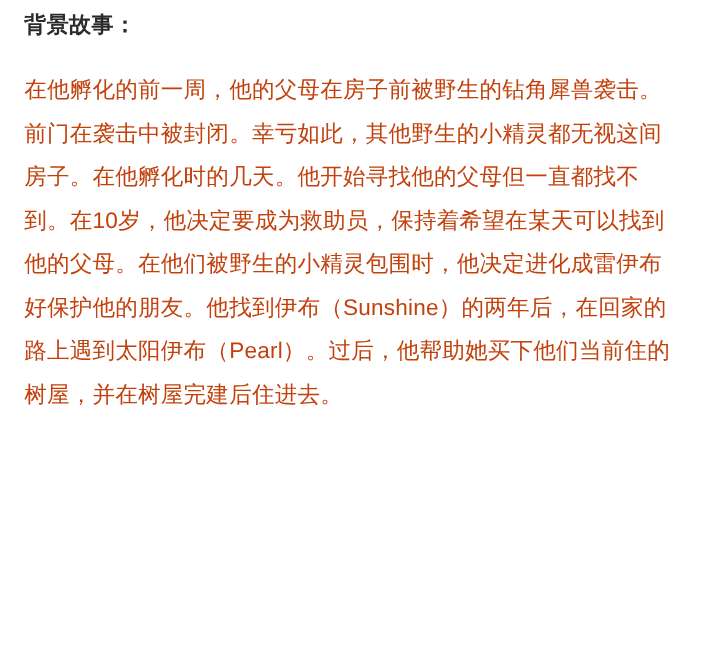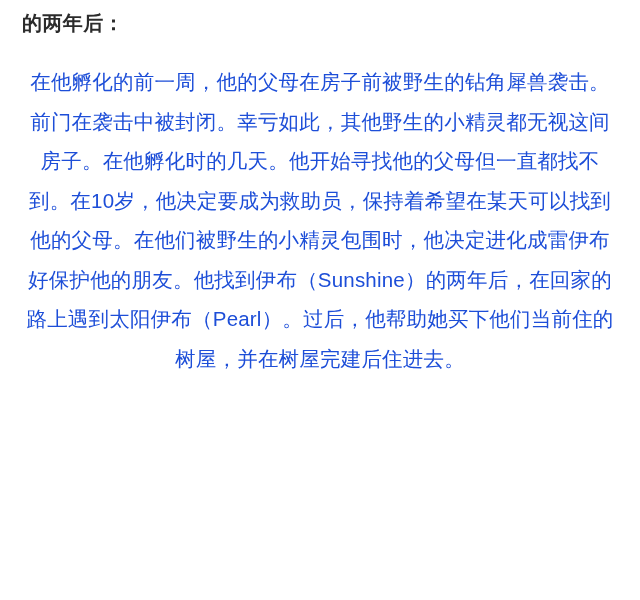--- a/index.html
+++ b/index.html
@@ -25,27 +25,27 @@
     font-size: 20px;
     line-height: 30px;
     color: #2b2b2b;
     letter-spacing: 0.4px;
     margin: 0 0 24px 0;
     white-space: pre-wrap;
   }
   .body-text {
     font-size: 20.5px;
     line-height: 39.5px;
-    color: #1d4ed8;
+    color: #c2410c;
     letter-spacing: 0.2px;
     margin: 0;
-    text-align: center;
+    text-align: left;
     white-space: pre-wrap;
     word-break: break-all;
   }
 </style>
 </head>
 <body>
 
 <div class="page">
-  <h1 class="heading">的两年后：</h1>
+  <h1 class="heading">背景故事：</h1>
   <p class="body-text">在他孵化的前一周，他的父母在房子前被野生的钻角犀兽袭击。前门在袭击中被封闭。幸亏如此，其他野生的小精灵都无视这间房子。在他孵化时的几天。他开始寻找他的父母但一直都找不到。在10岁，他决定要成为救助员，保持着希望在某天可以找到他的父母。在他们被野生的小精灵包围时，他决定进化成雷伊布好保护他的朋友。他找到伊布（Sunshine）的两年后，在回家的路上遇到太阳伊布（Pearl）。过后，他帮助她买下他们当前住的树屋，并在树屋完建后住进去。</p>
 </div>
 
 </body></html>

